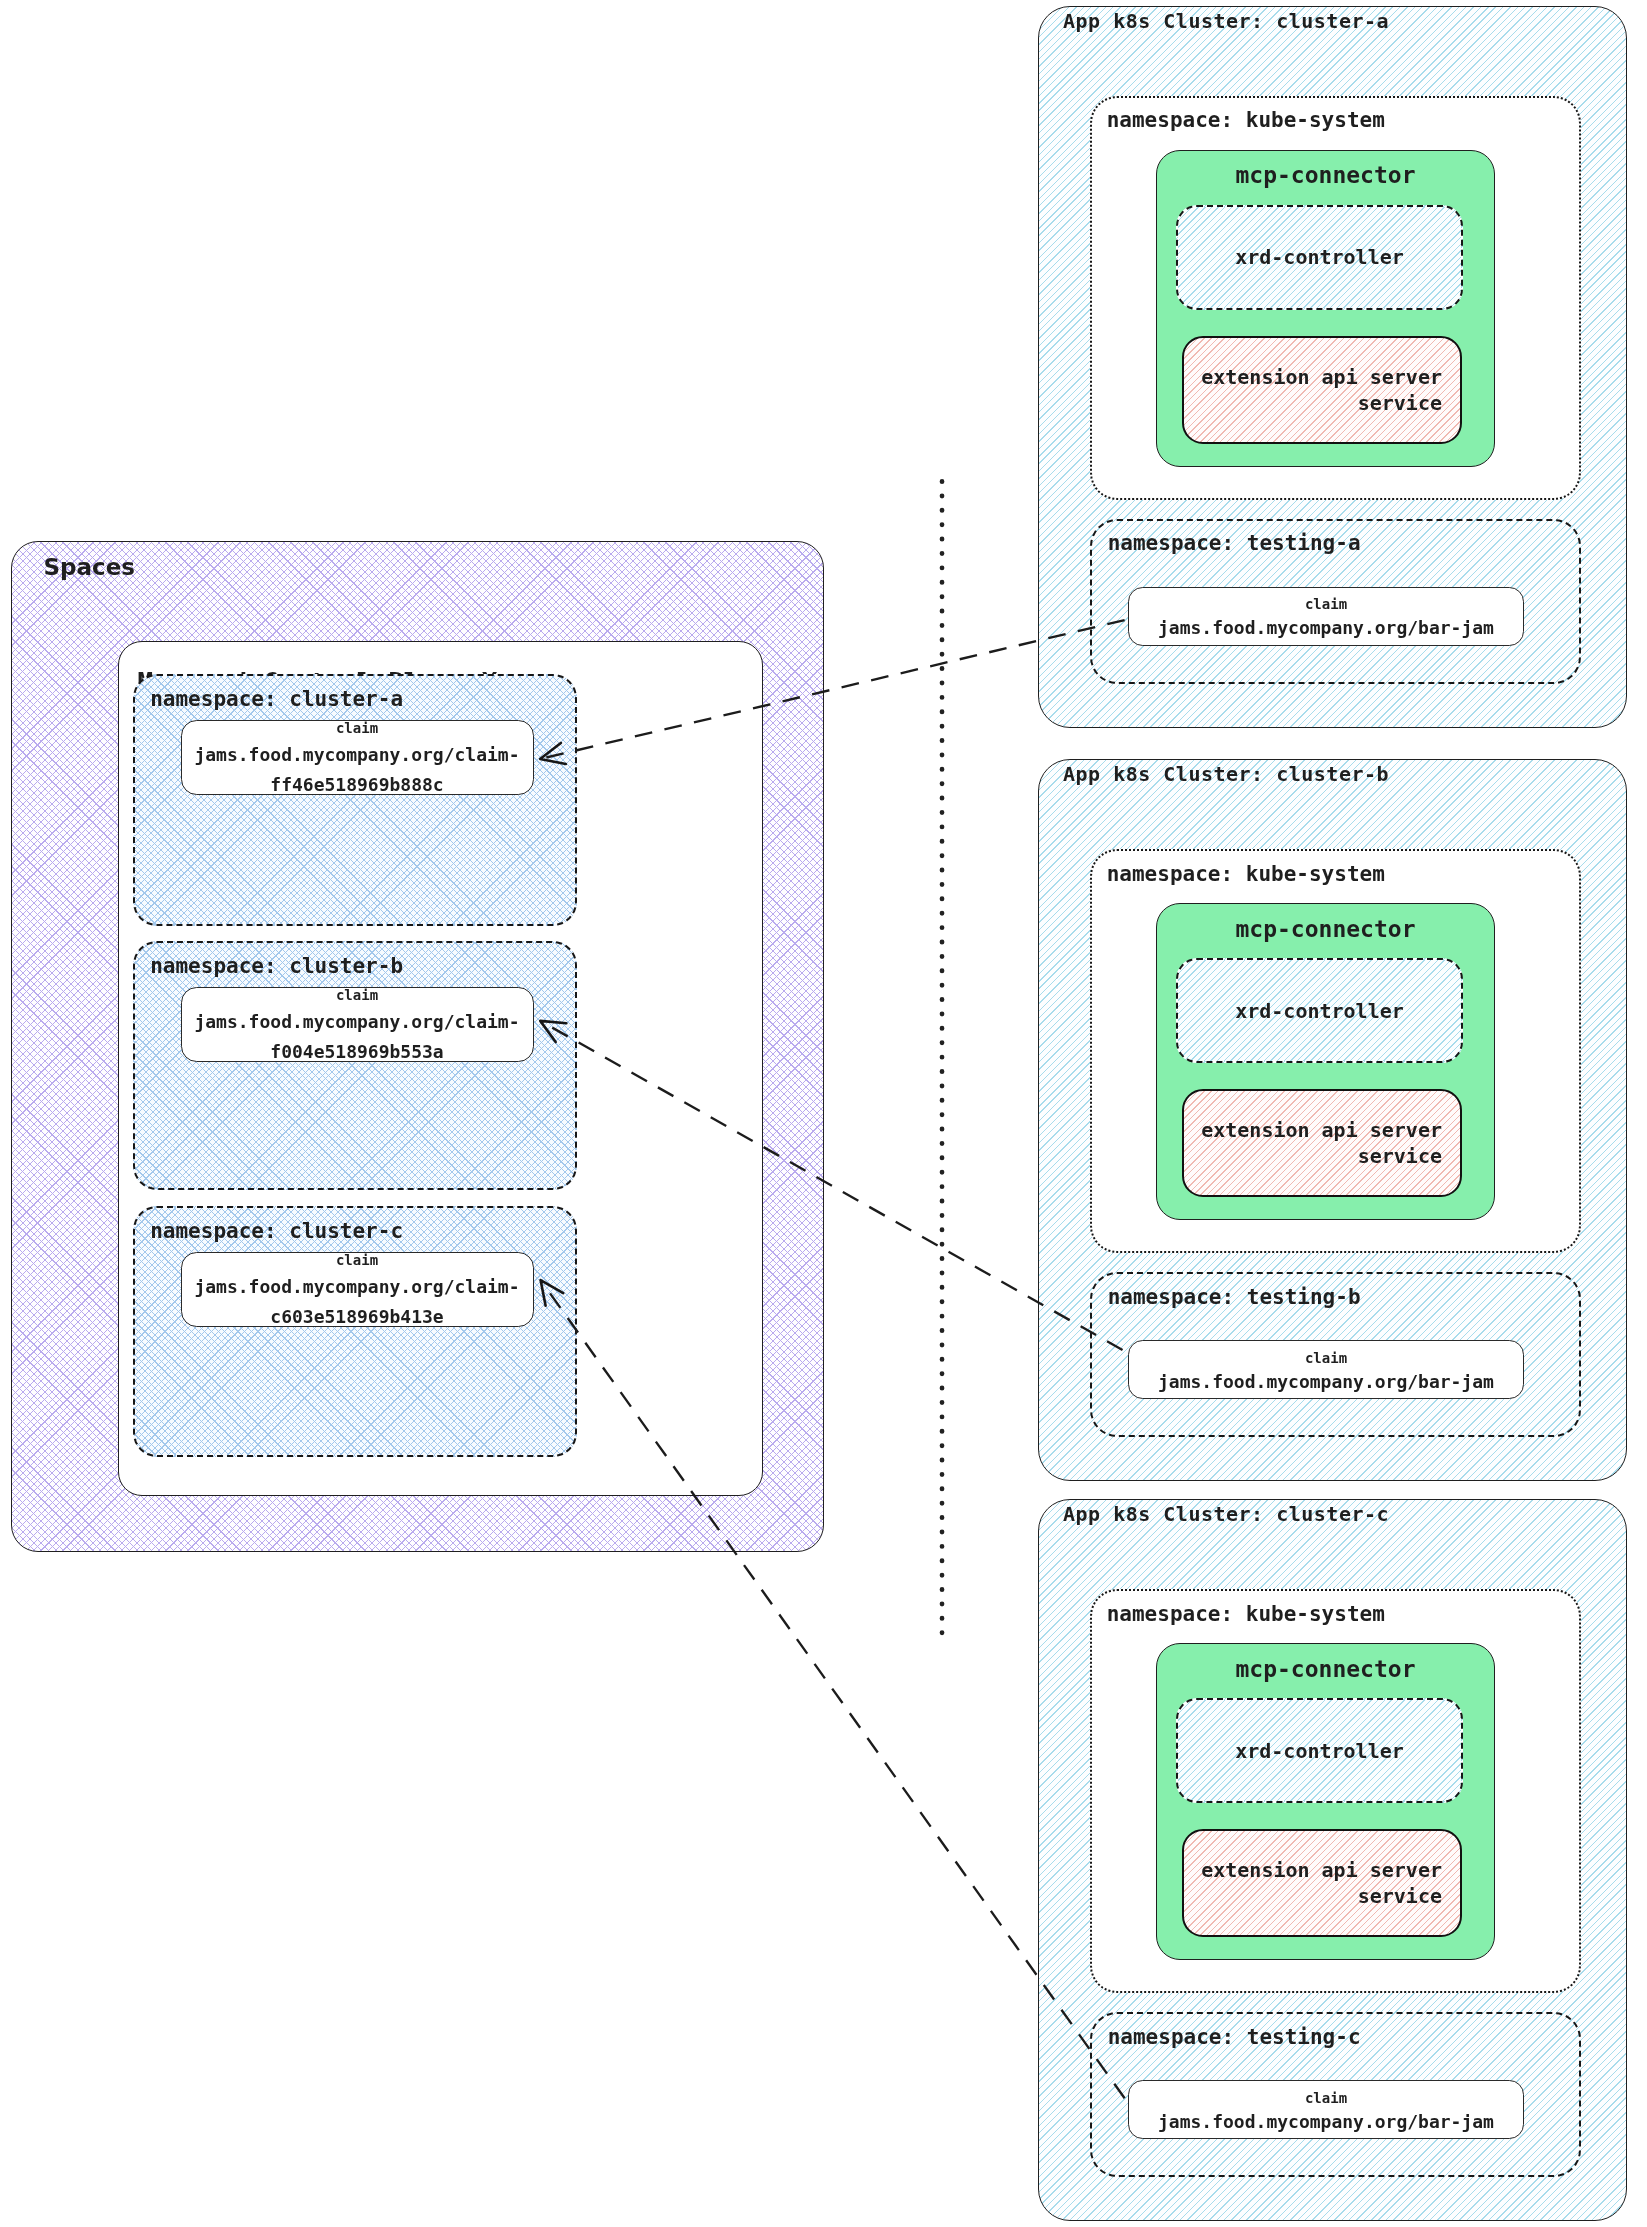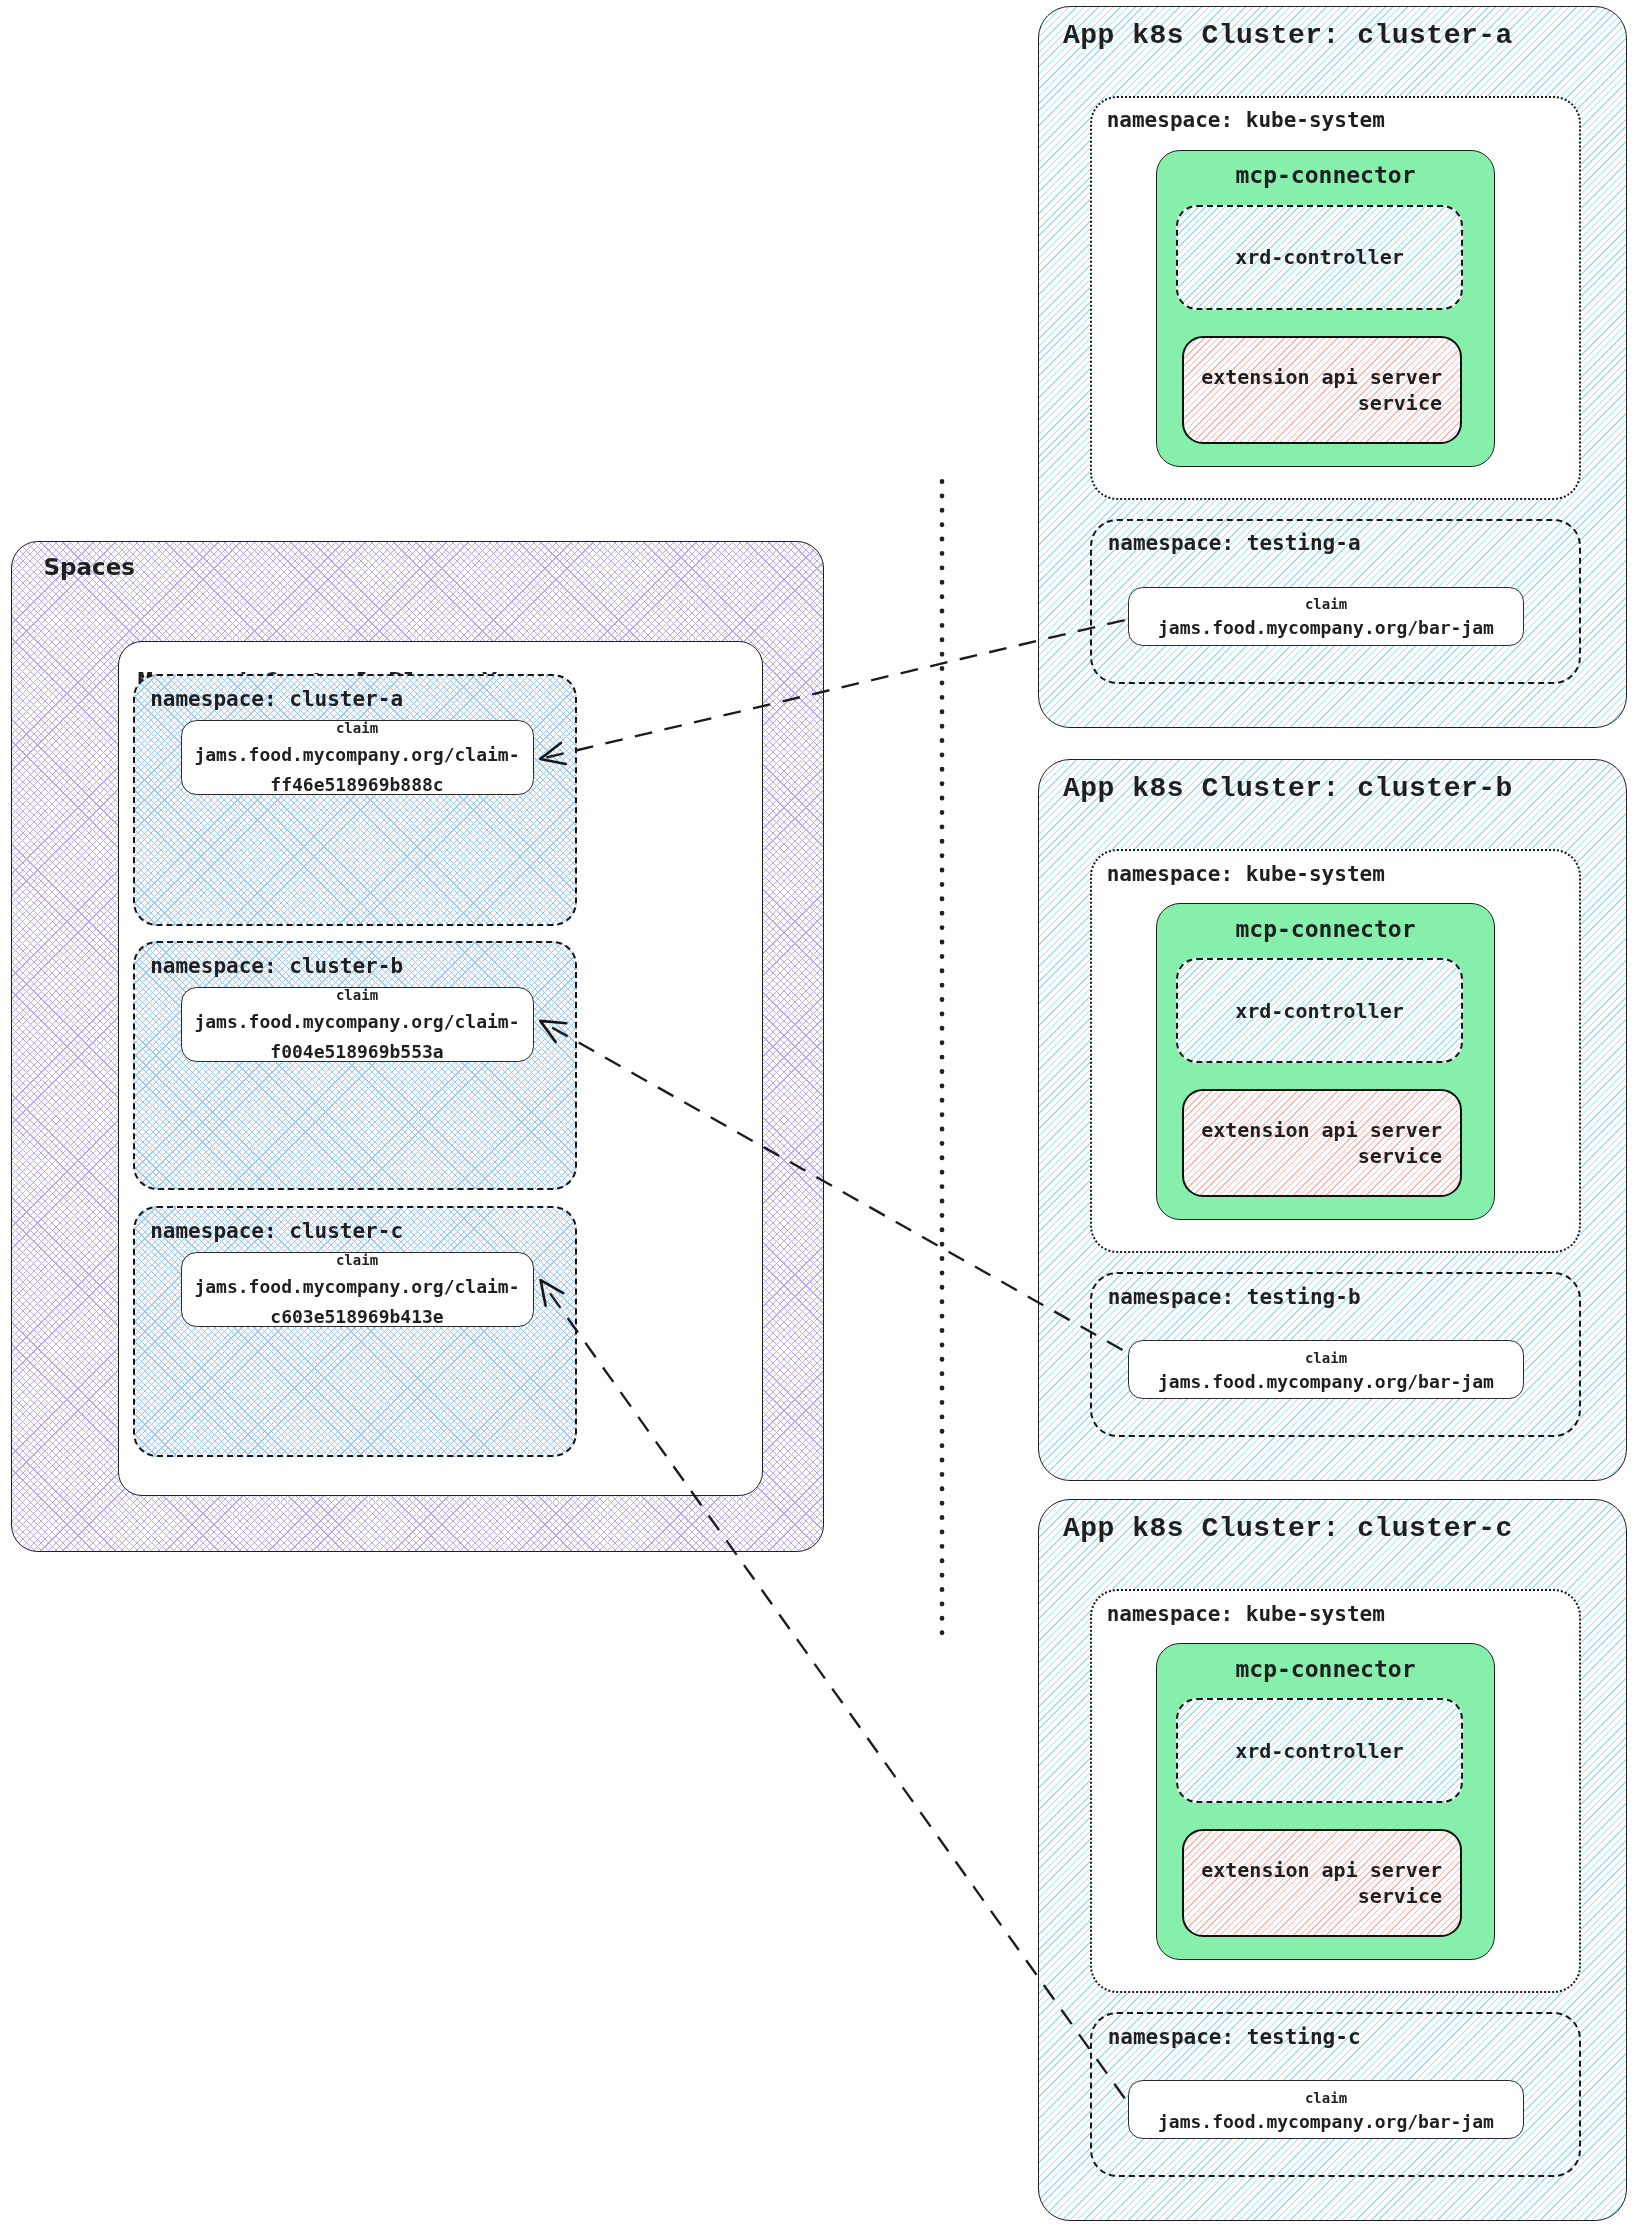--- a/index.html
+++ b/index.html
@@ -73,22 +73,22 @@
 
   
   .cluster-box{
     position:absolute; left:1038px; width:589px; height:722px;
     border:1.6px solid var(--ink); border-radius:32px;
   }
   .cluster-a{top:5.8px;}
   .cluster-b{top:759px;}
   .cluster-c{top:1499px;}
   .cluster-title{
-    position:absolute; left:24px; top:13px;
-    font-size:28px; font-weight:700; letter-spacing:0.5px;font-family:Liberation Mono, monospace;
+    position:absolute; left:24px; top:2px;
+    font-size:20px; font-weight:700; letter-spacing:0.5px;
   }
   .kube-box{
     position:absolute; left:51px; top:89px; width:491px; height:404px;
     background:#ffffff; border:2.6px dotted #161616; border-radius:27px;
   }
   .kube-label{position:absolute; left:14.7px; top:10.5px; font-size:21px; font-weight:600;}
   .mcpconn-box{
     position:absolute; left:64px; top:52px; width:339px; height:317px;
     background:#86efac; border:1.6px solid var(--ink); border-radius:24px;
   }

